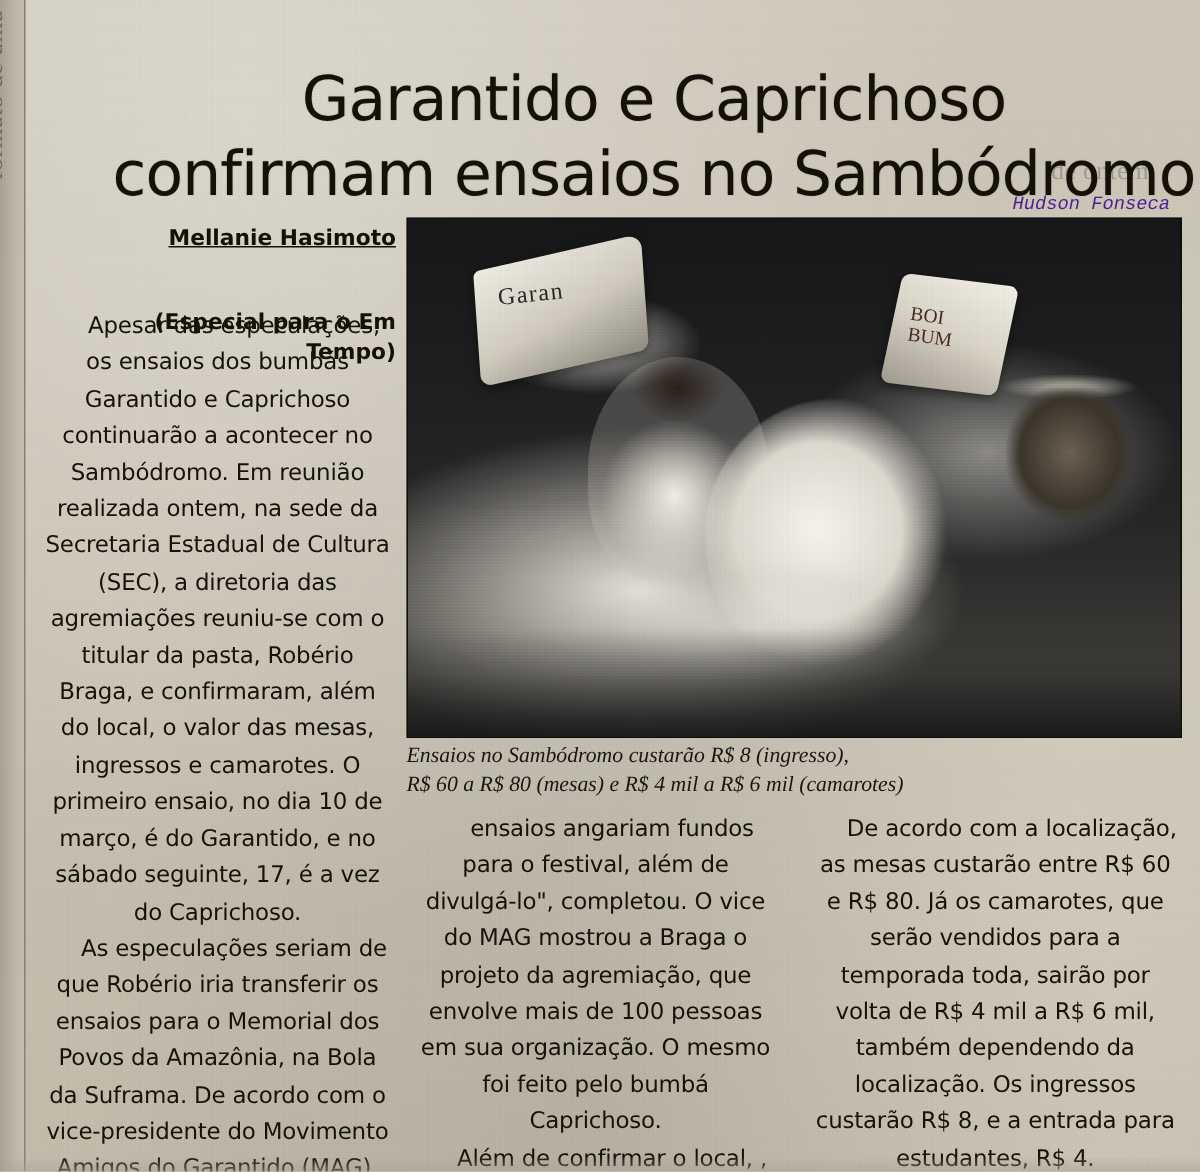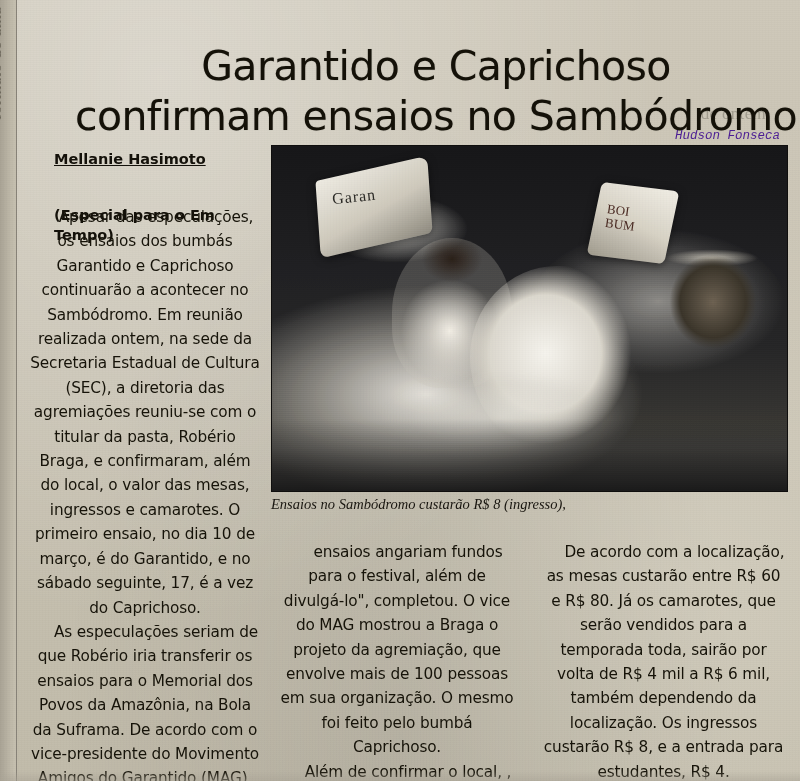--- a/index.html
+++ b/index.html
@@ -88,21 +88,21 @@
     margin-left: 33px;
   }
   #headline .hl2 { display: block; }
 
   
   #byline {
     position: absolute;
     left: 54px;
     top: 149px;
     width: 210px;
-    text-align: left;
+    text-align: right;
     font-family: "DejaVu Sans", sans-serif;
     font-size: 14.5px;
     font-weight: 700;
     line-height: 20px;
     color: #14110a;
   }
   #byline .author {
     text-decoration: underline;
     display: block;
   }
@@ -277,20 +277,21 @@
     <div class="pshape" id="bull"></div>
     <div class="pshape" id="flag-right"></div>
     <div id="flag-right-text">BOI<br>BUM</div>
     <div class="pshape" id="smoke"></div>
     <div class="pshape" id="crowd"></div>
     <div id="photo-grain"></div>
   </div>
 
   <div id="caption">
     <span>Ensaios no Sambódromo custarão R$ 8 (ingresso),</span><br>
+    <span>R$ 60 a R$ 80 (mesas) e R$ 4 mil a R$ 6 mil (camarotes)</span>
   </div>
 
   <div class="col" id="col1">
     <p>Apesar das especulações, os ensaios dos bumbás Garantido e Caprichoso continuarão a acontecer no Sambódromo. Em reunião realizada ontem, na sede da Secretaria Estadual de Cultura (SEC), a diretoria das agremiações reuniu-se com o titular da pasta, Robério Braga, e confirmaram, além do local, o valor das mesas, ingressos e camarotes. O primeiro ensaio, no dia 10 de março, é do Garantido, e no sábado seguinte, 17, é a vez do Caprichoso.</p>
     <p>As especulações seriam de que Robério iria transferir os ensaios para o Memorial dos Povos da Amazônia, na Bola da Suframa. De acordo com o vice-presidente do Movimento Amigos do Garantido (MAG), Rivaldo Pereira, eram somente especulações. "O secretário não afirmou nada, em momento algum", disse. "Braga também nos questionou sobre o motivo das apresentações no Sambódromo. Esclarecemos que, além de cultural, os</p>
   </div>
 
   <div class="col" id="col2">
     <p>ensaios angariam fundos para o festival, além de divulgá-lo", completou. O vice do MAG mostrou a Braga o projeto da agremiação, que envolve mais de 100 pessoas em sua organização. O mesmo foi feito pelo bumbá Caprichoso.</p>
     <p>Além de confirmar o local, , Rivaldo afirmou que o Garantido vai conseguir se apresentar no próximo dia 10,</p>

